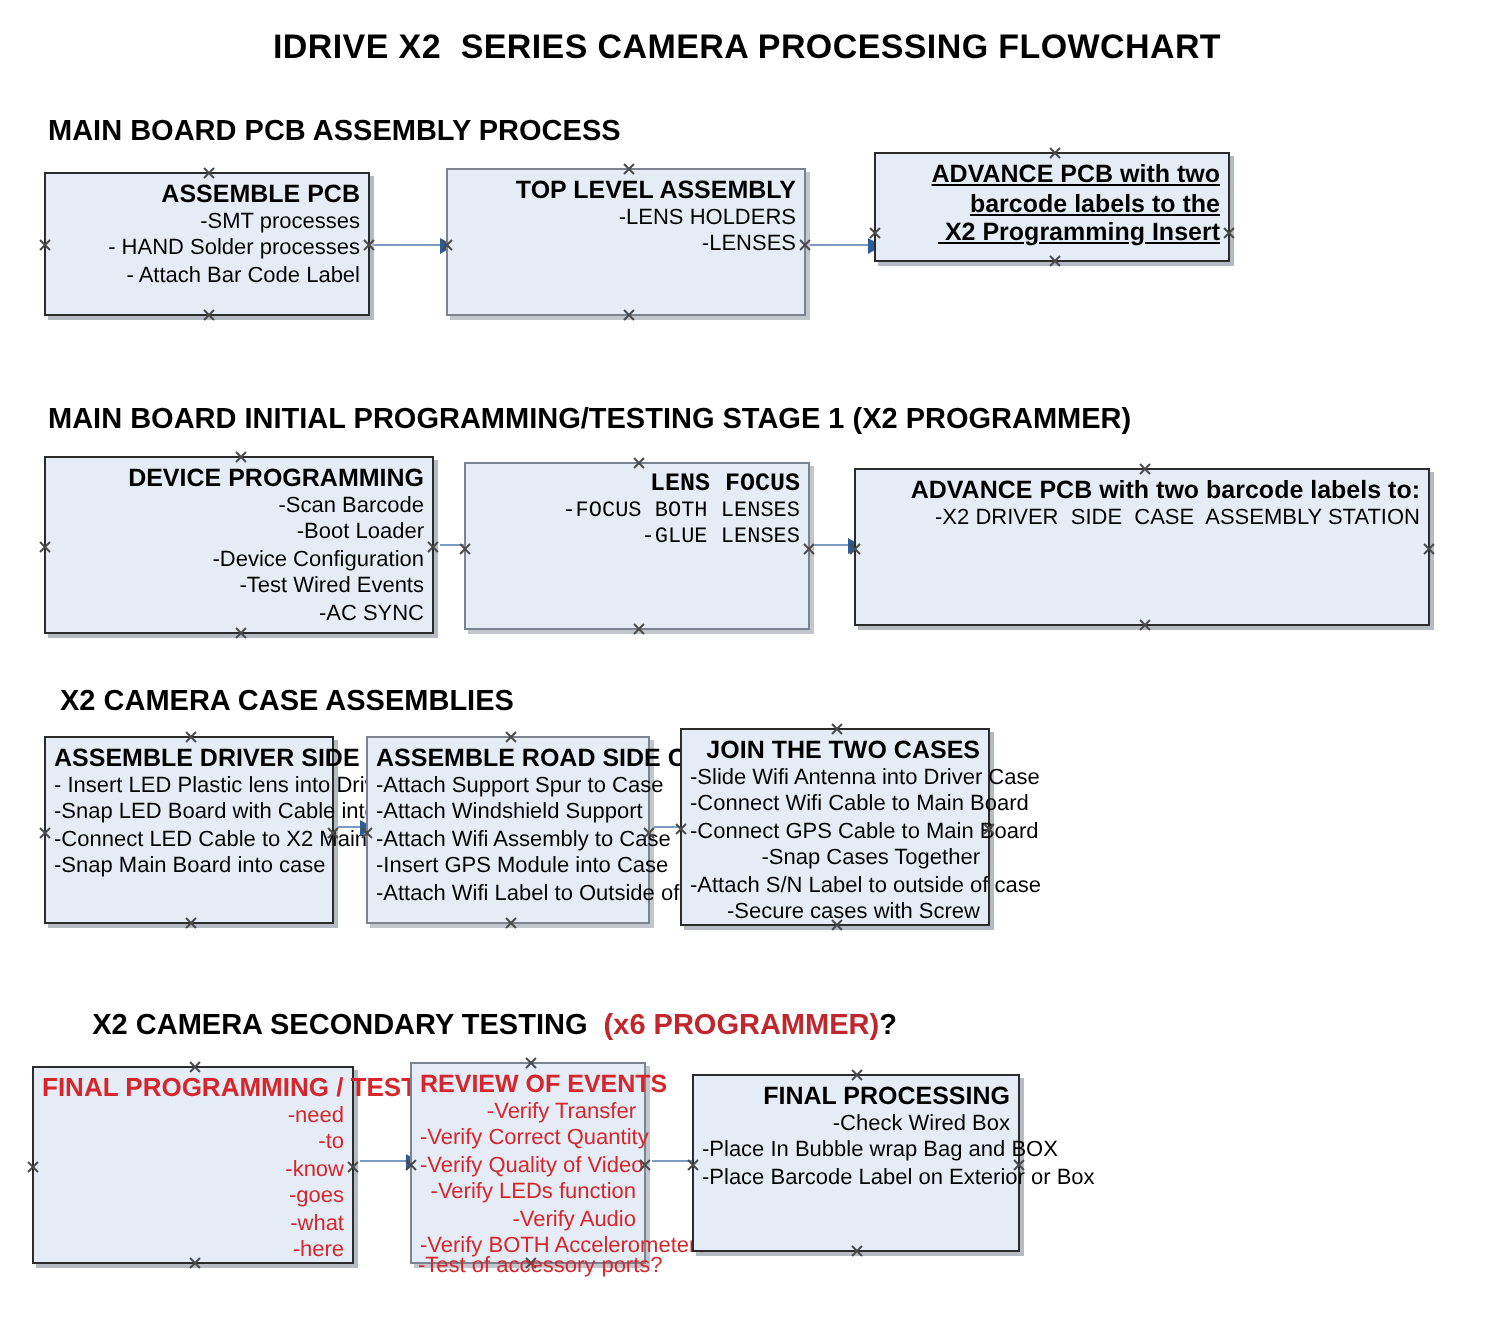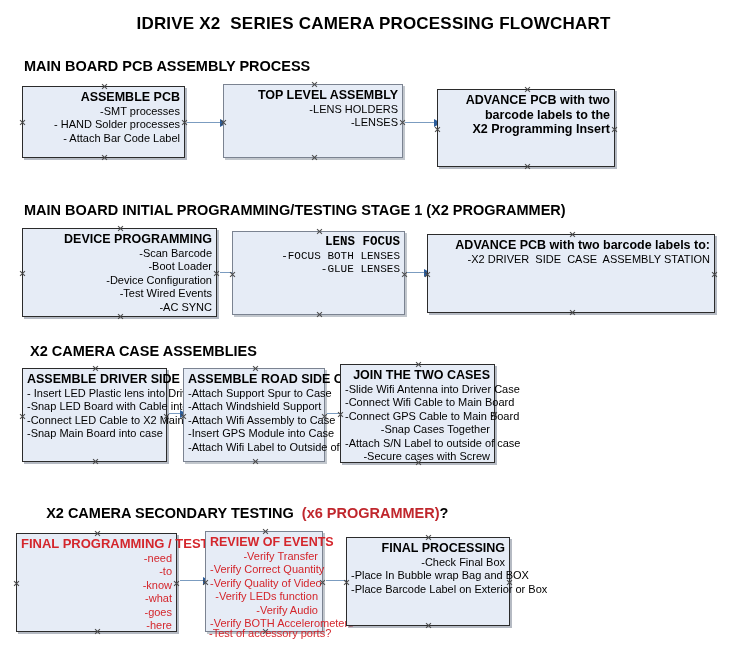--- a/index.html
+++ b/index.html
@@ -141,21 +141,21 @@
     <span class="handle" style="left:87px; top:-4px;"></span>
     <span class="handle" style="left:87px; bottom:-4px;"></span>
     <span class="handle" style="left:-4px; top:34px;"></span>
     <span class="handle" style="right:-4px; top:34px;"></span>
   </div>
 
   <div class="conn" style="left:405px; top:122px; width:30px;">
     <span class="arrow"></span>
   </div>
 
-  <div class="node" style="left:437px; top:89px; width:178px; height:78px;">
+  <div class="node" style="left:437px; top:76px; width:178px; height:55px;text-decoration:underline;">
     <div class="head">ADVANCE PCB with two</div>
     <div class="head">barcode labels to the</div>
     <div class="head"> X2 Programming Insert</div>
     <span class="handle" style="left:86px; top:-4px;"></span>
     <span class="handle" style="left:86px; bottom:-4px;"></span>
     <span class="handle" style="left:-4px; top:36px;"></span>
     <span class="handle" style="right:-4px; top:36px;"></span>
   </div>
 
   <div class="section-head" style="left:24px; top:202px;">MAIN BOARD INITIAL PROGRAMMING/TESTING STAGE 1 (X2 PROGRAMMER)</div>
@@ -251,22 +251,22 @@
 
   <div class="section-head" style="left:30px; top:489px;">
     <span>X2 CAMERA SECONDARY TESTING  </span><span class="accent">(x6 PROGRAMMER)</span><span class="tail">?</span>
   </div>
 
   <div class="node" style="left:16px; top:533px; width:161px; height:99px;">
     <div class="head big red-head" style="color:#d4262c">FINAL PROGRAMMING / TESTING</div>
     <div class="line" style="color:#d4262c">-need</div>
     <div class="line" style="color:#d4262c">-to</div>
     <div class="line" style="color:#d4262c">-know</div>
+    <div class="line" style="color:#d4262c">-goes</div>
     <div class="line" style="color:#d4262c">-what</div>
-    <div class="line" style="color:#d4262c">-goes</div>
     <div class="line" style="color:#d4262c">-here</div>
     <span class="handle" style="left:77px; top:-4px;"></span>
     <span class="handle" style="left:77px; bottom:-4px;"></span>
     <span class="handle" style="left:-4px; top:46px;"></span>
     <span class="handle" style="right:-4px; top:46px;"></span>
   </div>
 
   <div class="conn" style="left:180px; top:580px; width:24px;">
     <span class="arrow"></span>
   </div>
@@ -285,21 +285,21 @@
     <span class="handle" style="right:-4px; top:47px;"></span>
   </div>
   <div class="overflow-line" style="left:209px; top:627px;">-Test of accessory ports?</div>
 
   <div class="conn" style="left:326px; top:580px; width:22px;">
     <span class="arrow"></span>
   </div>
 
   <div class="node" style="left:346px; top:537px; width:164px; height:89px;">
     <div class="head">FINAL PROCESSING</div>
-    <div class="line"> -Check Final Box</div>
+    <div class="line"> -Check Wired Box</div>
     <div class="line">-Place In Bubble wrap Bag and BOX</div>
     <div class="line">-Place Barcode Label on Exterior or Box</div>
     <span class="handle" style="left:78px; top:-4px;"></span>
     <span class="handle" style="left:78px; bottom:-4px;"></span>
     <span class="handle" style="left:-4px; top:41px;"></span>
     <span class="handle" style="right:-4px; top:41px;"></span>
   </div>
 
 </div>
 

